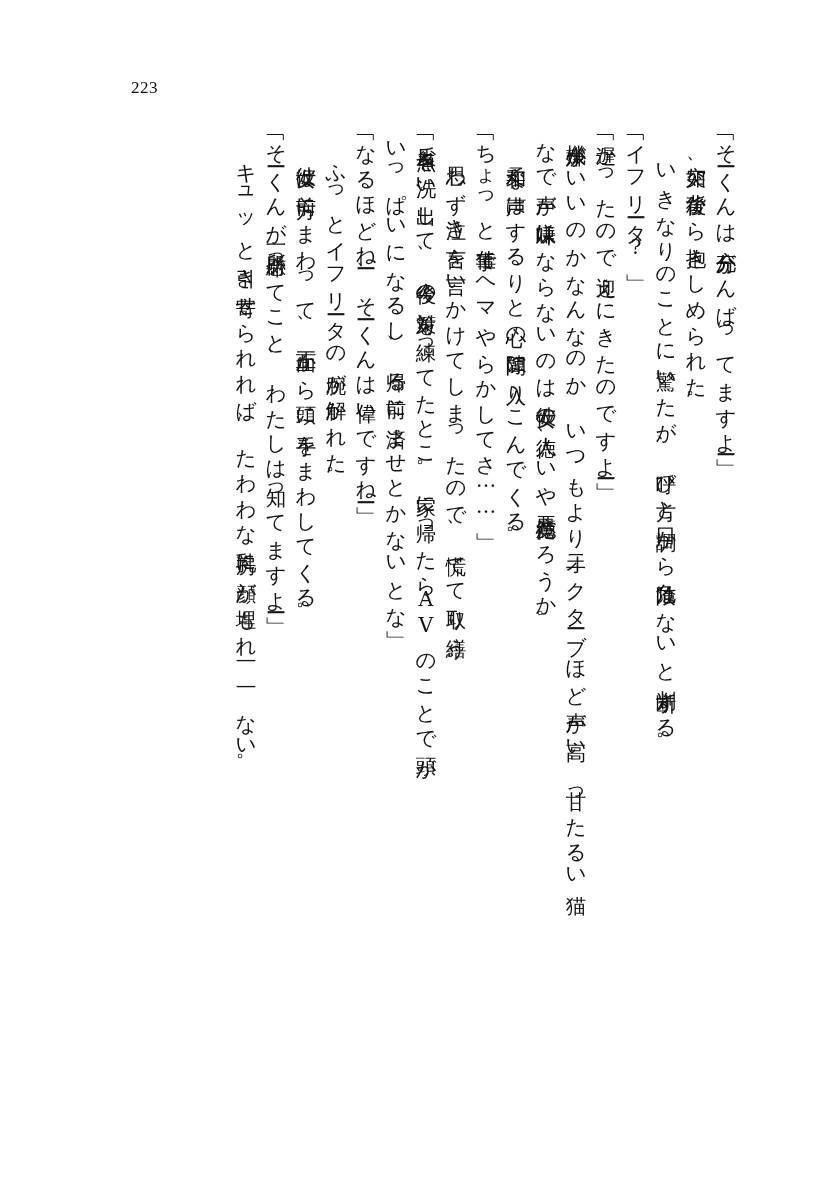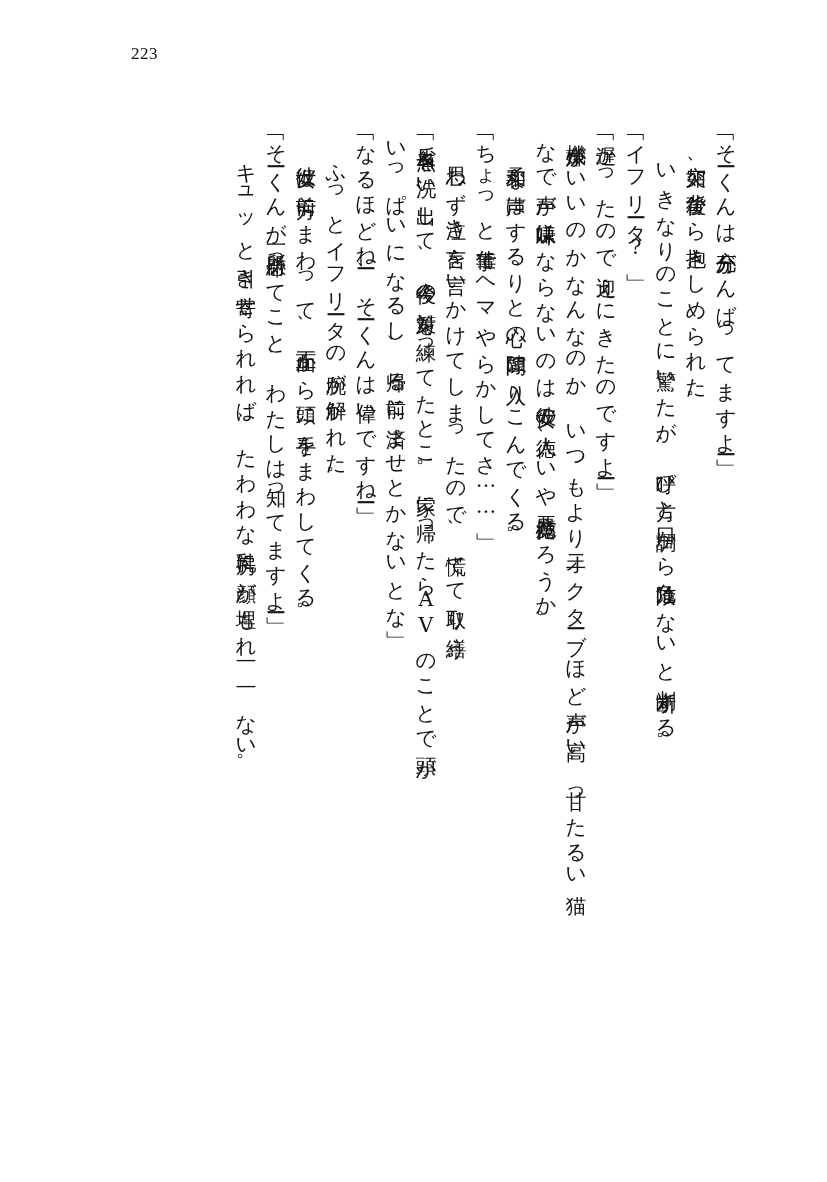--- a/index.html
+++ b/index.html
@@ -13,21 +13,21 @@
   }
   #page {
     position: relative;
     width: 827px;
     height: 1182px;
     background: #ffffff;
     overflow: hidden;
   }
   #page-number {
     position: absolute;
-    top: 44px;
+    top: 78px;
     left: 131px;
     font-size: 17px;
     letter-spacing: 0.5px;
     font-family: "Liberation Serif", "DejaVu Serif", serif;
     color: #111;
   }
   #text-body {
     position: absolute;
     top: 128px;
     left: 96px;

